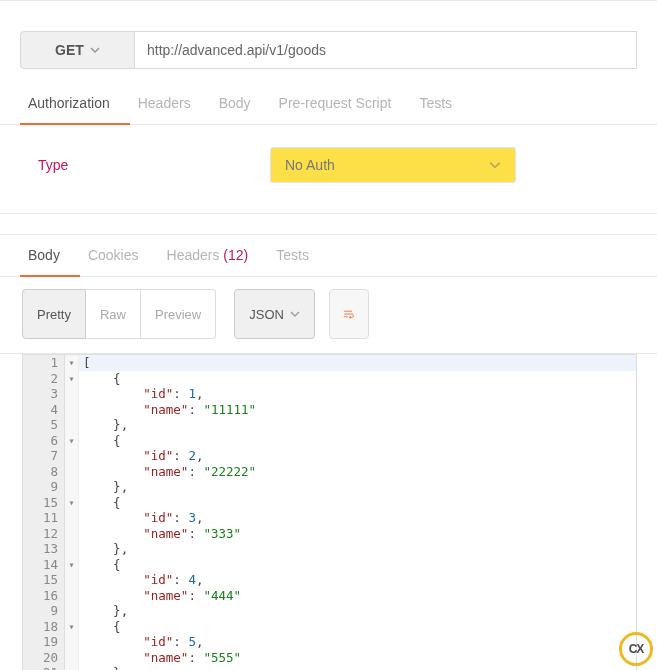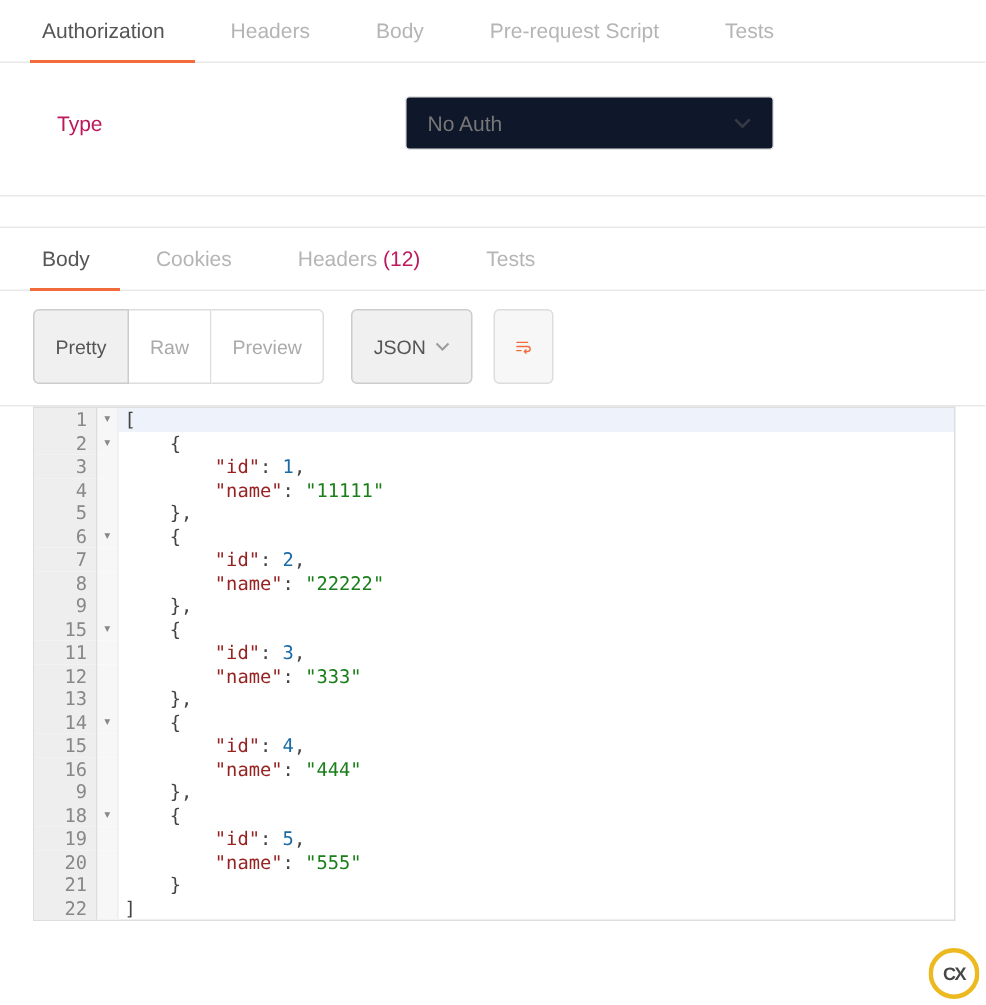--- a/index.html
+++ b/index.html
@@ -47,21 +47,21 @@
     padding: 0 12px;
     font-size: 14px;
     color: #666;
     outline: none;
     background: #fff;
   }
   .tabs {
     display: flex;
     padding: 0 20px;
     border-bottom: 1px solid #e8e8e8;
-    gap: 16px;
+    gap: 0;
   }
   .tab {
     padding: 12px 20px 12px 8px;
     font-size: 14px;
     color: #b5b5b5;
     cursor: pointer;
     border-bottom: 2px solid transparent;
     margin-bottom: -1px;
   }
   .tab.active {
@@ -77,21 +77,21 @@
   }
   .auth-label {
     width: 250px;
     font-size: 14px;
     color: #be185d;
     padding-left: 18px;
   }
   .auth-select {
     width: 246px;
     height: 36px;
-    background: #0f172a;
+    background: #fde047;
     border: 1px solid #e4e4e4;
     display: flex;
     align-items: center;
     justify-content: space-between;
     padding: 0 14px;
     color: #777;
     font-size: 14px;
     cursor: pointer;
     border-radius: 3px;
   }
@@ -183,20 +183,29 @@
   .wm-logo {
     width: 34px; height: 34px; border: 3px solid #eab308; border-radius: 50%;
     display:flex; align-items:center; justify-content:center;
     font-size: 12px; letter-spacing:-1px;
   }
 </style>
 </head>
 <body>
 
 <div class="panel">
+  <div class="req-bar">
+    <div class="method-btn">
+      <span>GET</span>
+      <svg width="10" height="10" viewBox="0 0 10 10">
+          <path d="M1 3 L5 7 L9 3" stroke="#555" stroke-width="1.4" fill="none"></path>
+        </svg>
+    </div>
+    <input class="url-input" value="http://advanced.api/v1/goods" style="">
+  </div>
 
   <div class="tabs" id="req-tabs">
       <div class="tab active">Authorization</div>
       <div class="tab">Headers</div>
       <div class="tab">Body</div>
       <div class="tab">Pre-request Script</div>
       <div class="tab">Tests</div>
     </div>
 
   <div class="auth-row">

